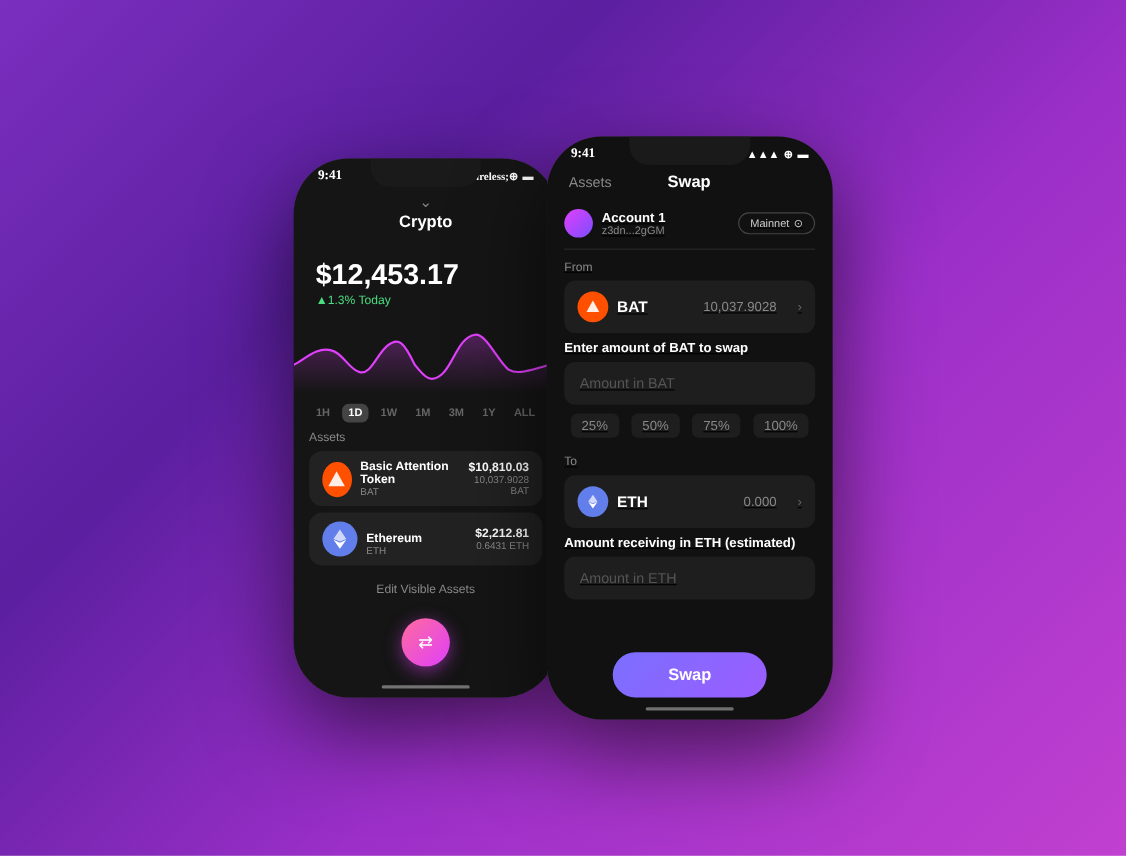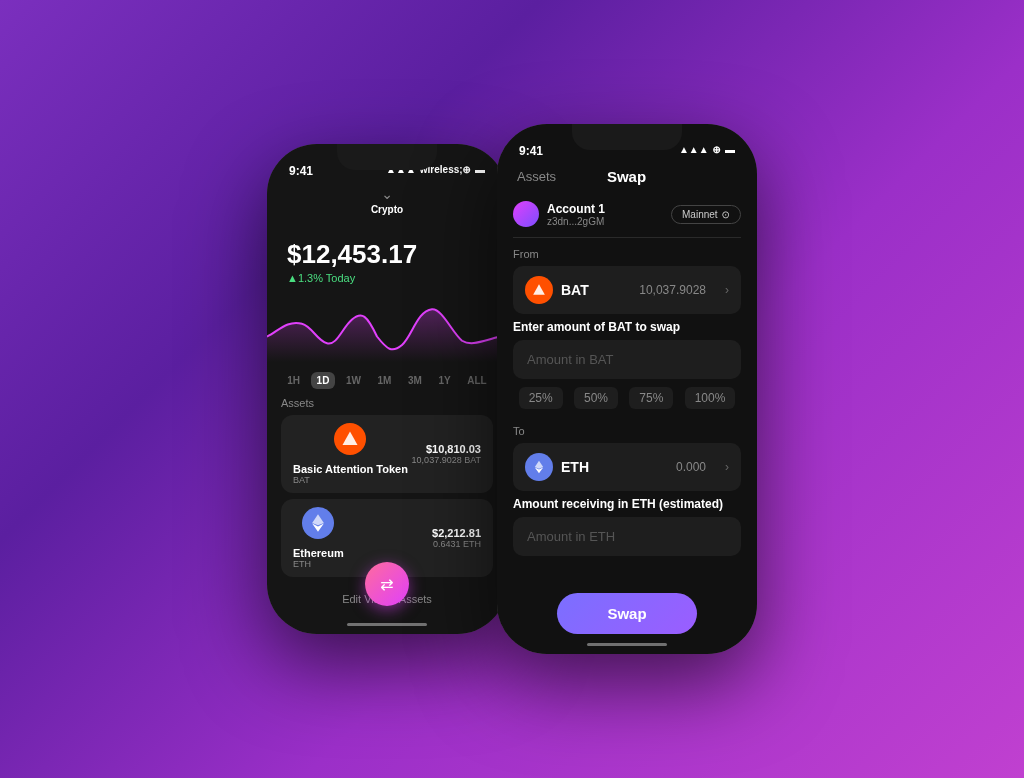--- a/index.html
+++ b/index.html
@@ -56,27 +56,28 @@
       z-index: 10;
     }
     .phone-right .notch {
       width: 110px;
     }
 
     
     .status-bar {
       display: flex;
       justify-content: space-between;
-      align-items: flex-start;
-      padding: 20px 22px 4px;
+      align-items: flex-end;
+      padding: 8px 22px 4px;
       font-size: 11px;
       font-weight: 600;
       color: white;
       position: relative;
       z-index: 5;
+      font-family: Liberation Serif, serif;
     }
 
     .status-time { font-size: 12px; font-weight: 700; }
     .status-icons { display: flex; gap: 4px; align-items: center; font-size: 10px; }
 
     
     .phone-screen-left {
       background: #151515;
       height: calc(100% - 0px);
       border-radius: 50px;
@@ -89,21 +90,21 @@
     }
 
     .chevron-down {
       color: #888;
       font-size: 14px;
       margin-bottom: 2px;
     }
 
     .crypto-title {
       color: white;
-      font-size: 10px;
+      font-size: 15px;
       font-weight: 600;
       margin-bottom: 6px;
     }
 
     .tab-bar {
       display: flex;
       justify-content: center;
       gap: 24px;
       border-bottom: 1px solid #333;
       padding-bottom: 6px;
@@ -186,23 +187,22 @@
       align-items: center;
       justify-content: space-between;
       padding: 8px 12px;
       background: #222;
       border-radius: 12px;
       margin-bottom: 6px;
     }
 
     .asset-left {
       display: flex;
-      align-items: center;
+      align-items: flex-end;
       gap: 8px;
-      flex-direction: column;
     }
 
     .asset-icon {
       width: 32px;
       height: 32px;
       border-radius: 50%;
       display: flex;
       align-items: center;
       justify-content: center;
       font-size: 14px;
@@ -300,20 +300,21 @@
     .swap-title {
       color: white;
       font-size: 15px;
       font-weight: 700;
     }
 
     .swap-body {
       flex: 1;
       padding: 0 16px;
       overflow: hidden;
+      text-decoration: underline;
     }
 
     .account-row {
       display: flex;
       align-items: center;
       justify-content: space-between;
       padding: 8px 0 10px;
       border-bottom: 1px solid #2a2a2a;
       margin-bottom: 10px;
     }

